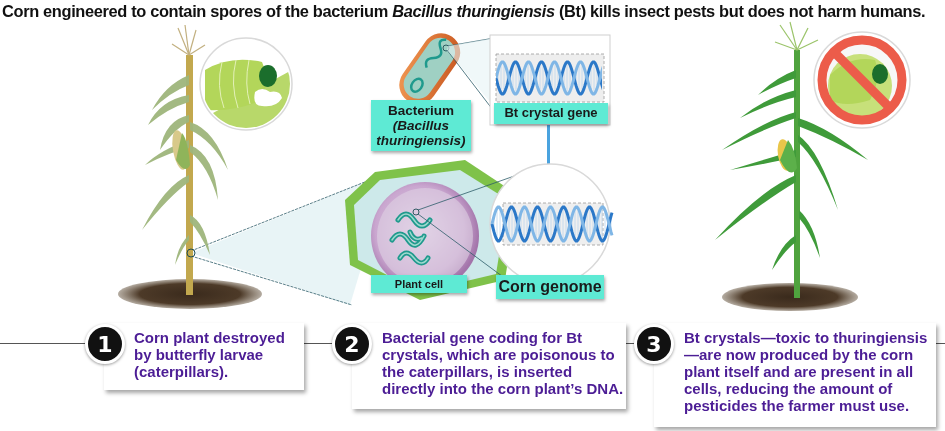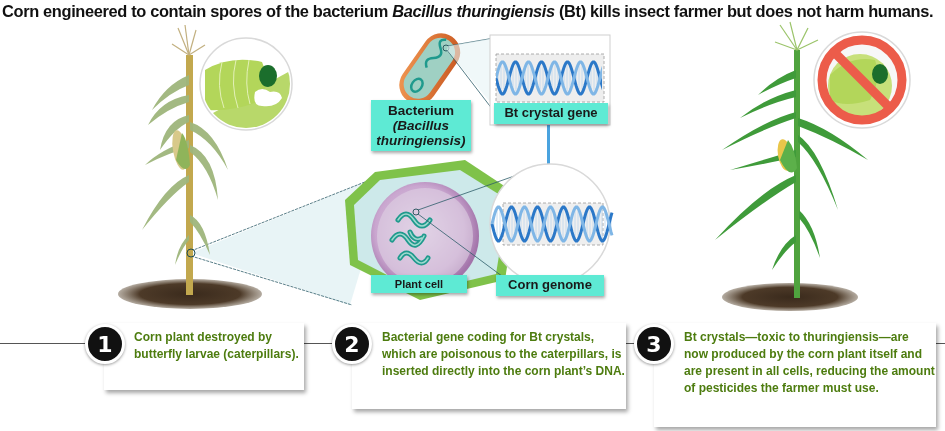--- a/index.html
+++ b/index.html
@@ -7,32 +7,32 @@
          font-family:"Liberation Sans", "DejaVu Sans", sans-serif; }
   .title { position:absolute; left:0; top:2px; width:945px; text-align:left;
            font-size:16.4px; font-weight:bold; color:#111; white-space:nowrap;
            letter-spacing:-0.35px; padding-left:2px; }
   .title i { font-style:italic; }
   svg.art { position:absolute; left:0; top:0; }
   .lbl { position:absolute; background:#5eead4; font-weight:bold; color:#1a1a1a;
          box-shadow:1px 2px 3px rgba(0,0,0,0.35); text-align:center; line-height:1.12; }
   .lbl i { font-style:italic; }
   .step-box { position:absolute; background:#fff; box-shadow:2px 3px 4px rgba(0,0,0,0.35);
-              font-weight:bold; color:#4d7c0f; font-size:12px; line-height:17px;
+              font-weight:bold; color:#4c1d95; font-size:15px; line-height:17px;
               padding:6px 0 6px 30px; box-sizing:border-box; }
   .step-num { position:absolute; width:34px; height:34px; border-radius:50%; background:#111;
               color:#fff; font-weight:bold; font-size:22px; display:flex; align-items:center;
               justify-content:center; border:3px solid #fff; box-shadow:0 1px 3px rgba(0,0,0,0.4);
               font-family:"DejaVu Sans", sans-serif; }
   .hline { position:absolute; height:1px; background:#555; }
 </style>
 </head>
 <body>
 
-<div class="title"><span>Corn engineered to contain spores of the bacterium </span><i>Bacillus thuringiensis</i><span> (Bt) kills insect farmer but does not harm humans.</span></div>
+<div class="title"><span>Corn engineered to contain spores of the bacterium </span><i>Bacillus thuringiensis</i><span> (Bt) kills insect pests but does not harm humans.</span></div>
 
 <svg class="art" width="945" height="431" viewBox="0 0 945 431">
   <defs>
     <radialGradient id="soil" cx="50%" cy="50%" r="50%">
       <stop offset="0%" stop-color="#3a2a1c"></stop>
         <stop offset="70%" stop-color="#4d3a28"></stop>
         <stop offset="100%" stop-color="#6b5a45" stop-opacity="0.5"></stop>
     </radialGradient>
     <radialGradient id="nuc" cx="45%" cy="45%" r="55%">
       <stop offset="0%" stop-color="#e6d7ea"></stop>
@@ -264,21 +264,21 @@
   </g>
 </svg>
 
 <div class="lbl" style="left:371px; top:100px; width:100px; padding:3px 0; font-size:13.5px;">
   <div>Bacterium</div>
   <div><i>(Bacillus</i></div>
   <div><i>thuringiensis)</i></div>
 </div>
 <div class="lbl" style="left:494px; top:103px; width:114px; padding:3px 0; font-size:13px;">Bt crystal gene</div>
 <div class="lbl" style="left:371px; top:275px; width:96px; padding:3px 0; font-size:11px;">Plant cell</div>
-<div class="lbl" style="left:496px; top:275px; width:108px; padding:3px 0; font-size:13px;">Corn genome</div>
+<div class="lbl" style="left:496px; top:275px; width:108px; padding:3px 0; font-size:16px;">Corn genome</div>
 
 <div class="hline" style="left:0; top:343px; width:945px;"></div>
 
 <div class="step-box" style="left:104px; top:323px; width:200px; height:67px;">
   <span>Corn plant destroyed by butterfly larvae (caterpillars).</span>
 </div>
 <div class="step-num" style="left:85px; top:324px;">1</div>
 
 <div class="step-box" style="left:352px; top:323px; width:274px; height:86px;">
   <span>Bacterial gene coding for Bt crystals, which are poisonous to the caterpillars, is inserted directly into the corn plant’s DNA.</span>

